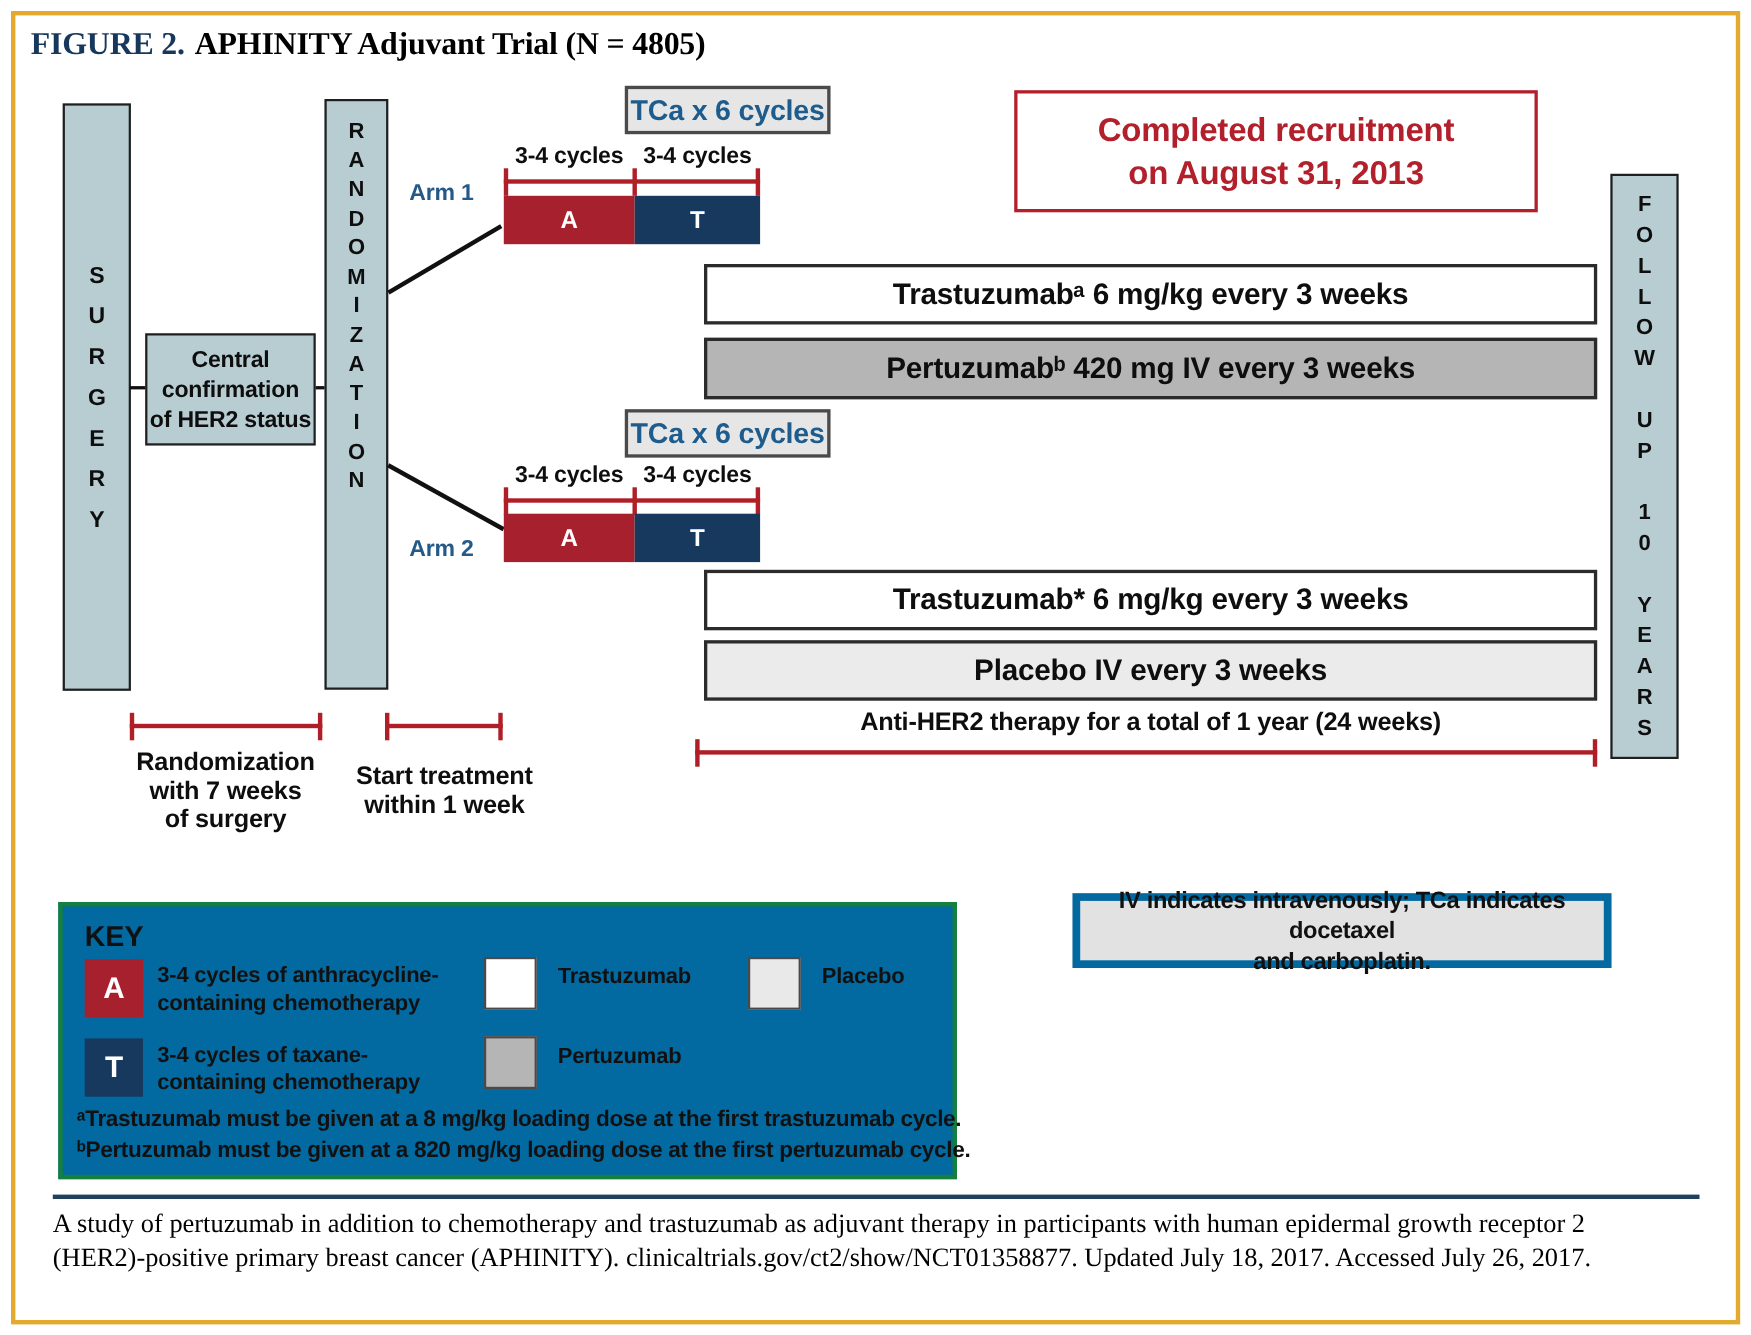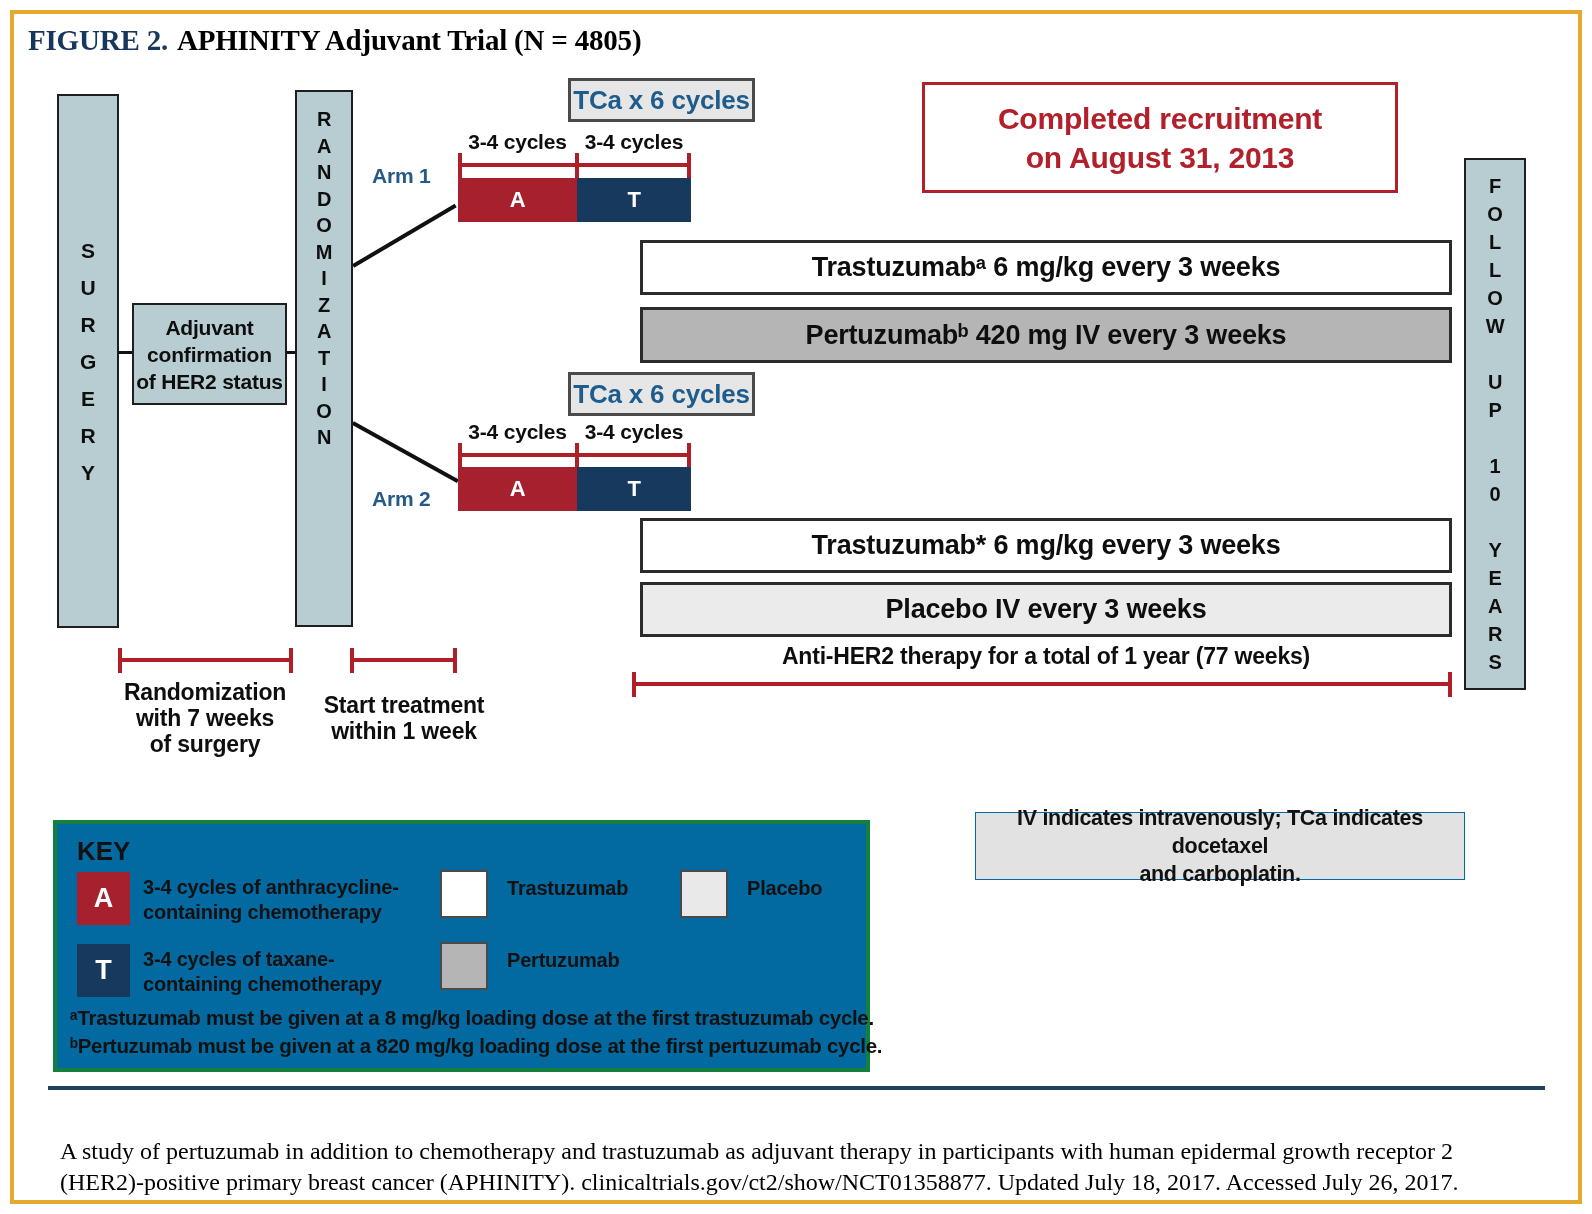--- a/index.html
+++ b/index.html
@@ -32,21 +32,21 @@
   .bracket .h{position:absolute;left:0;right:0;top:10px;height:4px;background:#B01E28;}
   .tick{position:absolute;top:0;width:4px;height:25px;background:#B01E28;}
   .notetext{font-size:23px;font-weight:600;color:#0e0e0e;text-align:center;}
   .recruit{border:3px solid #B2202C;color:#B2202C;font-size:30px;line-height:39px;font-weight:600;text-align:center;background:#fff;}
   .keybox{border:4px solid #15803d;background:#0369a1;}
   .keyhead{font-size:26px;font-weight:bold;letter-spacing:0;}
   .swatch{display:flex;align-items:center;justify-content:center;}
   .swatch-sm{border:2.5px solid #4a4a4a;}
   .keylabel{font-size:20px;line-height:25px;font-weight:600;white-space:pre-line;}
   .footnote{font-size:20.5px;font-weight:600;letter-spacing:-0.3px;white-space:nowrap;}
-  .sidebox{border:1px solid #0369a1;font-size:21.5px;line-height:28px;font-weight:600;text-align:center;letter-spacing:-0.3px;}
+  .sidebox{border:7px solid #0369a1;font-size:21.5px;line-height:28px;font-weight:600;text-align:center;letter-spacing:-0.3px;}
   .pennant-text{font-size:22px;line-height:28px;font-weight:600;letter-spacing:-0.3px;}
   .navyrule{background:#20415E;height:4px;}
   .citation{font-family:"Liberation Serif",serif;font-size:24px;line-height:31px;letter-spacing:0;color:#000;}
 </style>
 </head>
 <body>
 
 <div id="canvas">
 
   <div class="abs frame"></div>
@@ -62,21 +62,21 @@
 G
 E
 R
 Y</span>
   </div>
 
   <div class="abs connector" style="left:118px;top:351px;width:15px;height:3px;"></div>
   <div class="abs connector" style="left:286px;top:351px;width:10px;height:3px;"></div>
 
   <div class="abs bluebox vcenter" style="left:132px;top:303px;width:155px;height:102px;">
-    <span class="centralbox preline" style="text-align:center;">Adjuvant
+    <span class="centralbox preline" style="text-align:center;">Central
 confirmation
 of HER2 status</span>
   </div>
 
   <div class="abs bluebox" style="left:295px;top:90px;width:58px;height:537px;padding-top:14px;">
     <div class="rletters">R
 A
 N
 D
 O
@@ -145,21 +145,21 @@
     <span>T</span>
   </div>
 
   <div class="abs bigbox white vcenter" style="left:640px;top:518px;width:812px;height:55px;">
     <span>Trastuzumab* 6 mg/kg every 3 weeks</span>
   </div>
   <div class="abs bigbox ltgray vcenter" style="left:640px;top:582px;width:812px;height:55px;">
     <span>Placebo IV every 3 weeks</span>
   </div>
 
-  <div class="abs notetext" style="left:640px;top:643px;width:812px;">Anti-HER2 therapy for a total of 1 year (77 weeks)</div>
+  <div class="abs notetext" style="left:640px;top:643px;width:812px;">Anti-HER2 therapy for a total of 1 year (24 weeks)</div>
   <div class="abs bracket" style="left:632px;top:672px;width:820px;height:25px;">
     <div class="h"></div>
     <div class="tick" style="left:0;"></div>
     <div class="tick" style="left:816px;"></div>
   </div>
 
   <div class="abs recruit vcenter preline" style="left:922px;top:82px;width:476px;height:111px;">
     <span class="preline">Completed recruitment
 on August 31, 2013</span>
   </div>
@@ -230,16 +230,16 @@
     <div class="abs footnote" style="left:13px;top:182px;">ᵃTrastuzumab must be given at a 8 mg/kg loading dose at the first trastuzumab cycle.</div>
     <div class="abs footnote" style="left:13px;top:210px;">ᵇPertuzumab must be given at a 820 mg/kg loading dose at the first pertuzumab cycle.</div>
   </div>
 
   <div class="abs sidebox vcenter preline" style="left:975px;top:812px;width:490px;height:68px;background:#E2E2E2;">
     <span class="preline">IV indicates intravenously; TCa indicates docetaxel
 and carboplatin.</span>
   </div>
 
   <div class="abs navyrule" style="left:48px;top:1086px;width:1497px;"></div>
-  <div class="abs citation preline" style="left:48px;top:1136px;width:1510px;margin-left:12px;">A study of pertuzumab in addition to chemotherapy and trastuzumab as adjuvant therapy in participants with human epidermal growth receptor 2
+  <div class="abs citation preline" style="left:48px;top:1098px;width:1510px;">A study of pertuzumab in addition to chemotherapy and trastuzumab as adjuvant therapy in participants with human epidermal growth receptor 2
 (HER2)-positive primary breast cancer (APHINITY). clinicaltrials.gov/ct2/show/NCT01358877. Updated July 18, 2017. Accessed July 26, 2017.</div>
 
 </div>
 
 </body></html>

